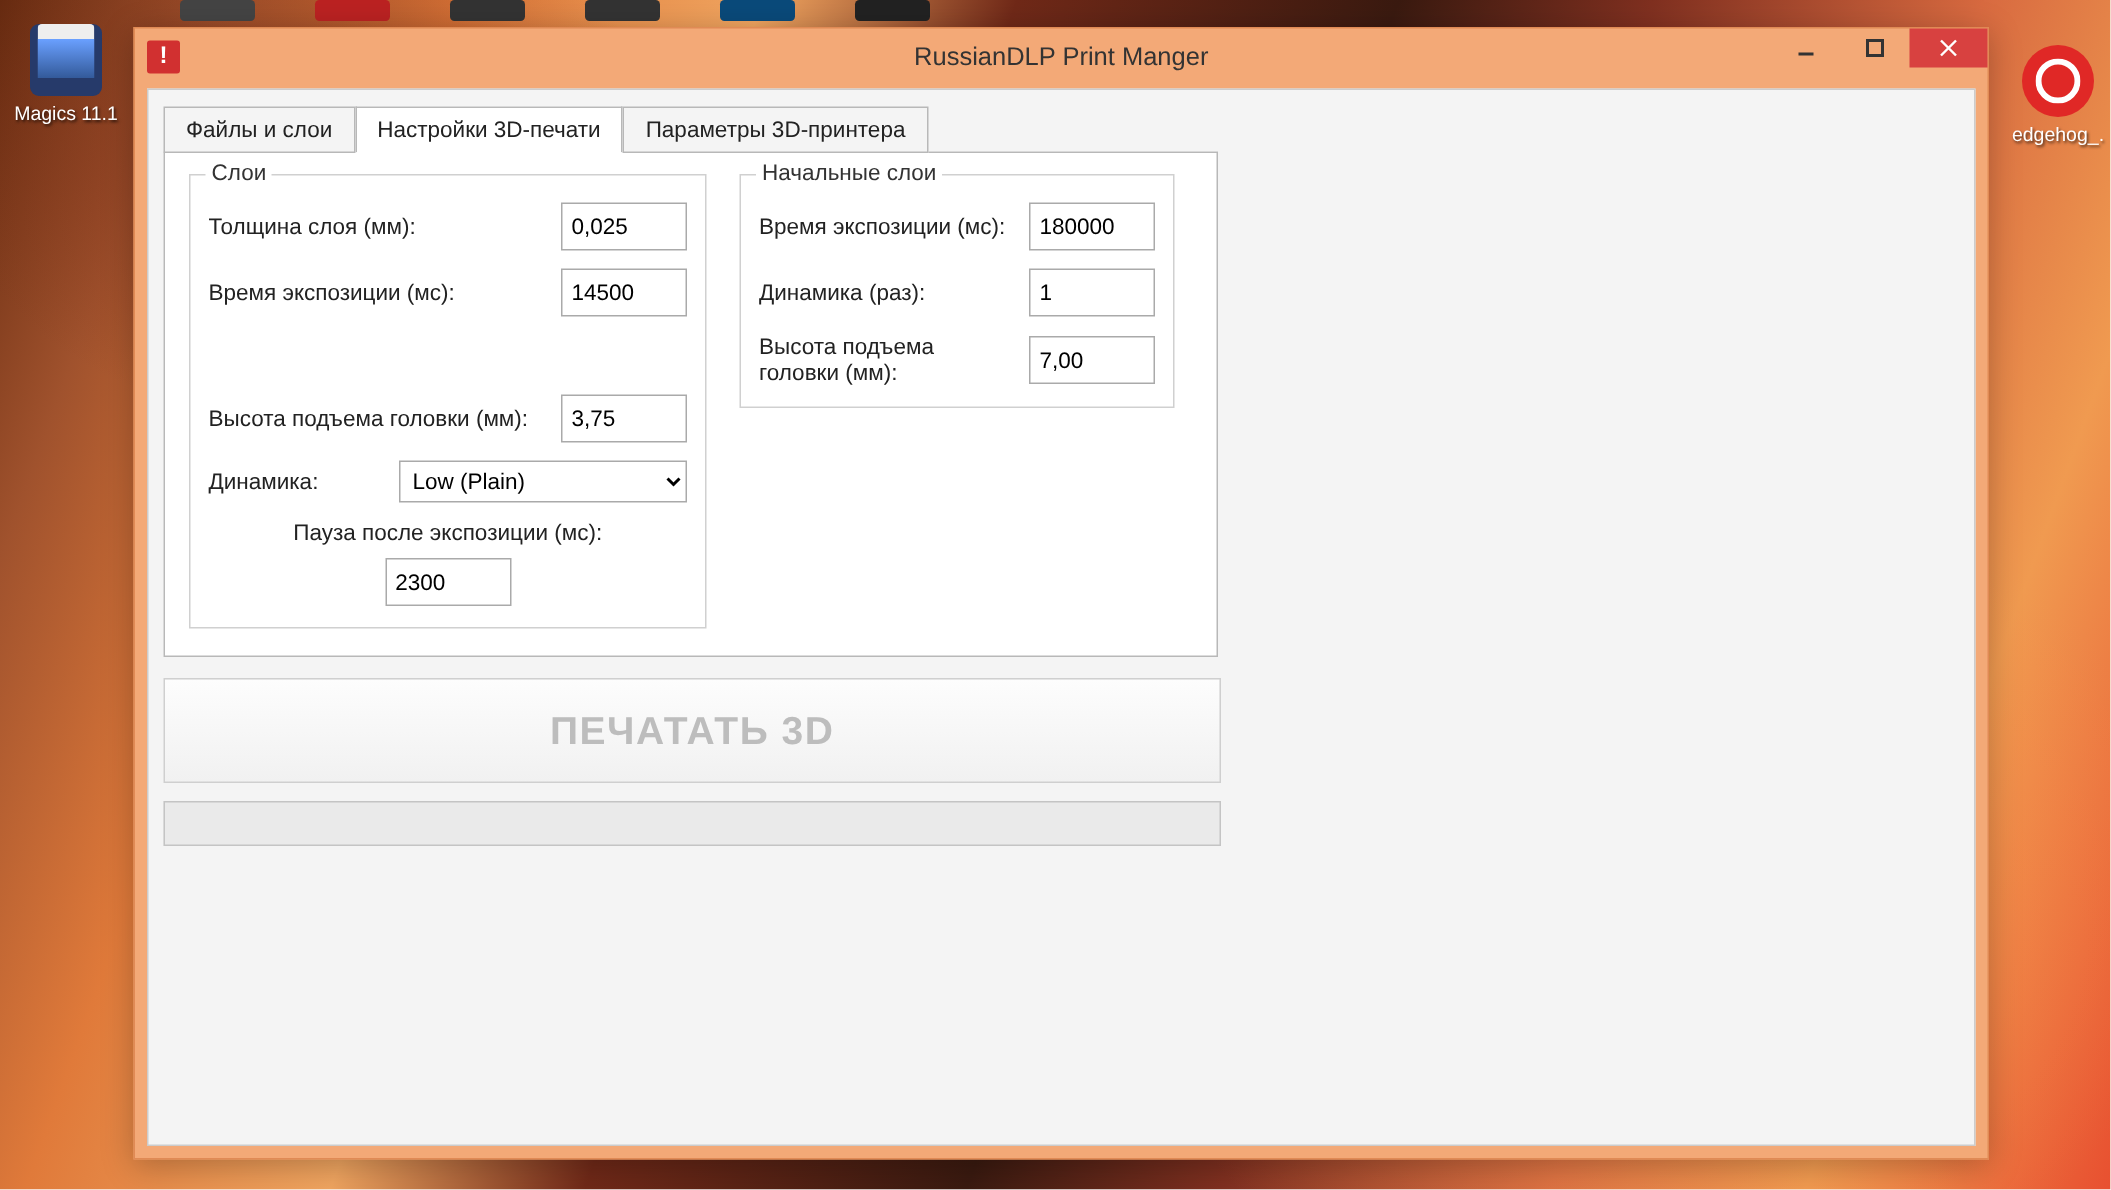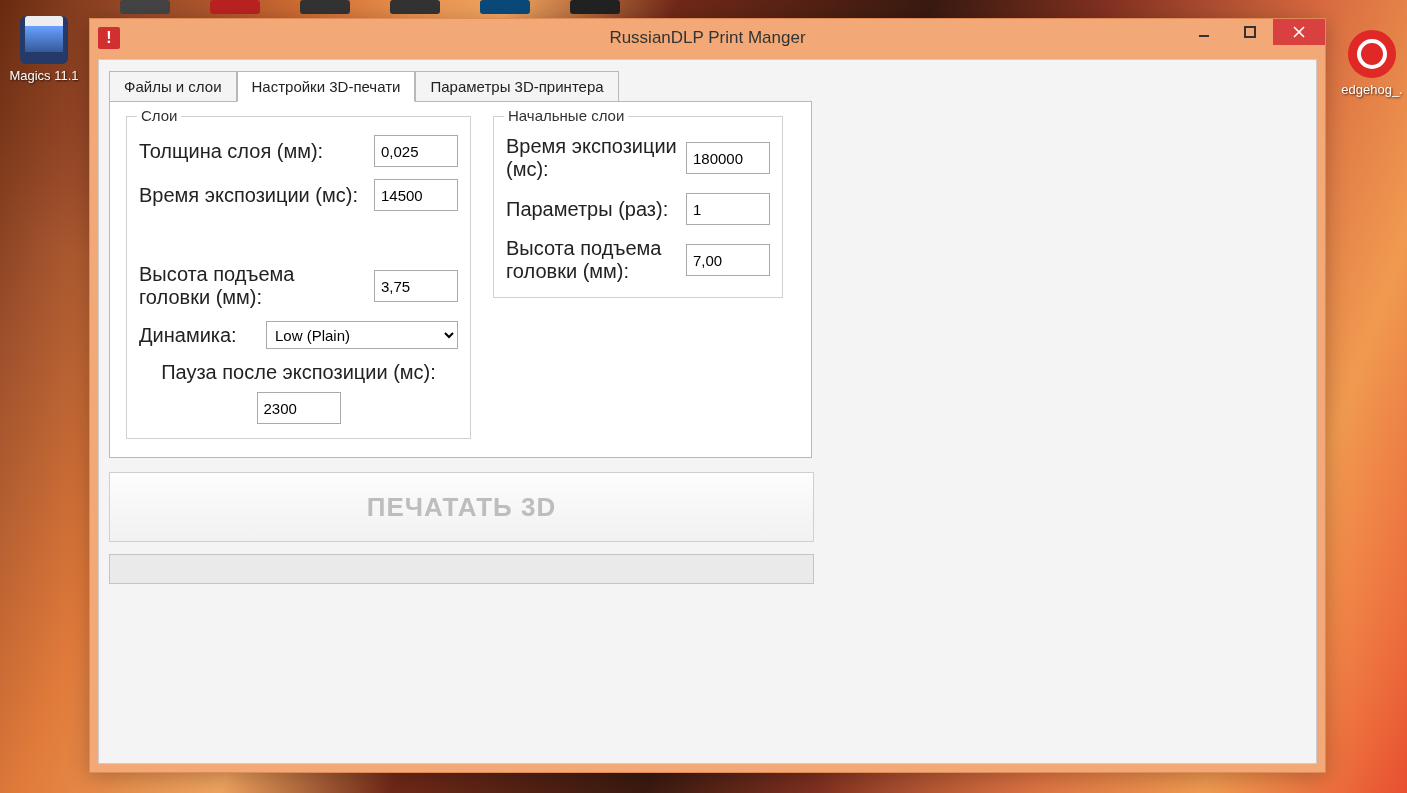--- a/index.html
+++ b/index.html
@@ -161,21 +161,21 @@
   }
   .row {
     display: flex;
     align-items: center;
     margin-bottom: 12px;
     gap: 8px;
   }
   .row.tall { margin-bottom: 24px; }
   .row label {
     flex: 1;
-    font-size: 20px;
+    font-size: 15px;
     color: #222;
   }
   .row input[type=text] {
     width: 84px;
     height: 32px;
     padding: 2px 6px;
     font-size: 15px;
     border: 1px solid #aaa;
     background: #fff;
     font-family: inherit;
@@ -304,21 +304,21 @@
 
         <fieldset class="group right" style="align-self:flex-start;">
           <div class="group-title">Начальные слои</div>
 
           <div class="row">
             <label>Время экспозиции (мс):</label>
             <input type="text" value="180000" style="">
           </div>
 
           <div class="row">
-            <label>Параметры (раз):</label>
+            <label>Динамика (раз):</label>
             <input type="text" value="1" style="">
           </div>
 
           <div class="row" style="margin-bottom:0;">
             <label>Высота подъема головки (мм):</label>
             <input type="text" value="7,00" style="">
           </div>
         </fieldset>
 
       </div>

